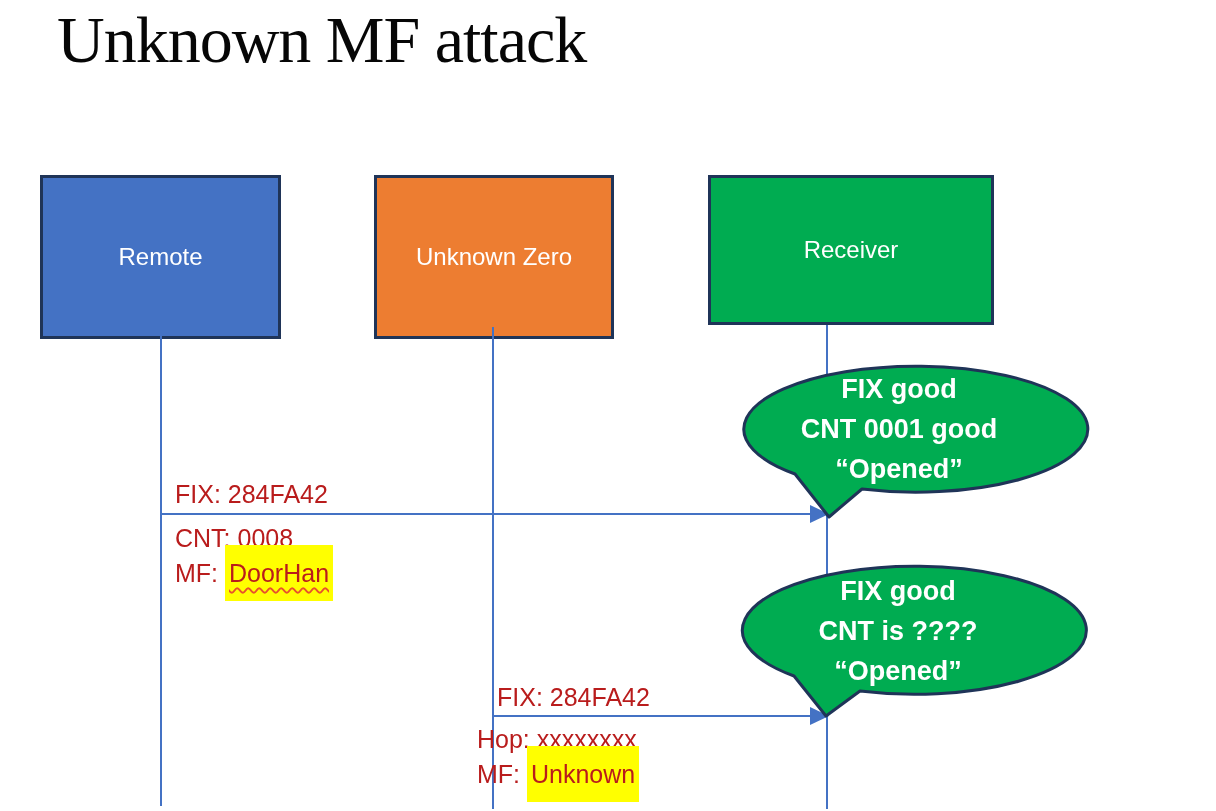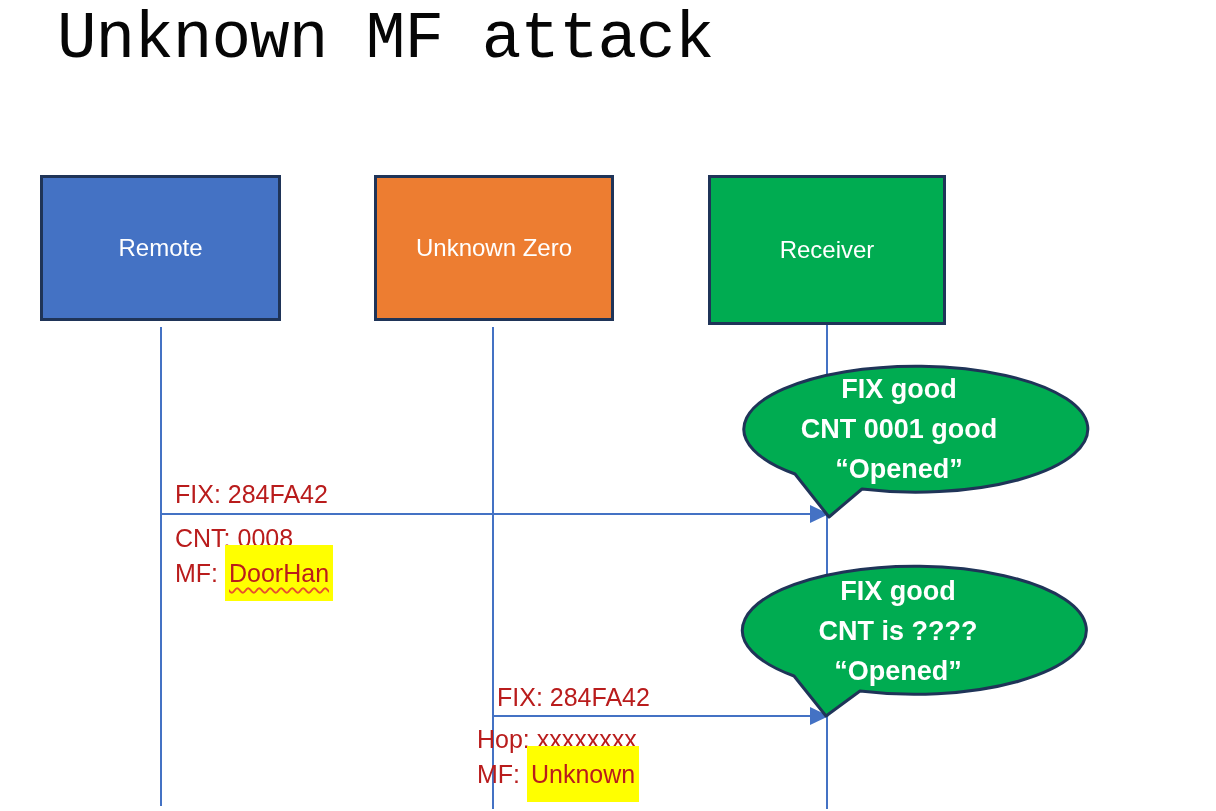--- a/index.html
+++ b/index.html
@@ -13,37 +13,37 @@
   }
   .slide-title {
     position: absolute;
     left: 57px;
     top: 2px;
     margin: 0;
     font-size: 66px;
     font-weight: 300;
     letter-spacing: -1px;
     color: #060606;
-    font-family: Liberation Mono, monospace;
+    font-family: Liberation Serif, serif;
   }
   .actor {
     position: absolute;
     top: 175px;
-    height: 146px;
+    height: 164px;
     border: 3px solid #1F3458;
     box-sizing: border-box;
     display: flex;
     align-items: center;
     justify-content: center;
     color: #ffffff;
     font-size: 24px;
   }
   .actor-remote   { left: 40px;  width: 241px; background: #4472C4; }
   .actor-flipper  { left: 374px; width: 240px; background: #ED7D31; }
-  .actor-receiver { left: 708px; width: 238px; height: 150px; background: #00AC51; }
+  .actor-receiver { left: 708px; width: 286px; height: 150px; background: #00AC51; }
   .overlay {
     position: absolute;
     left: 0; top: 0;
     width: 1216px;
     height: 811px;
   }
   .msg {
     position: absolute;
     font-size: 25px;
     line-height: 35px;

